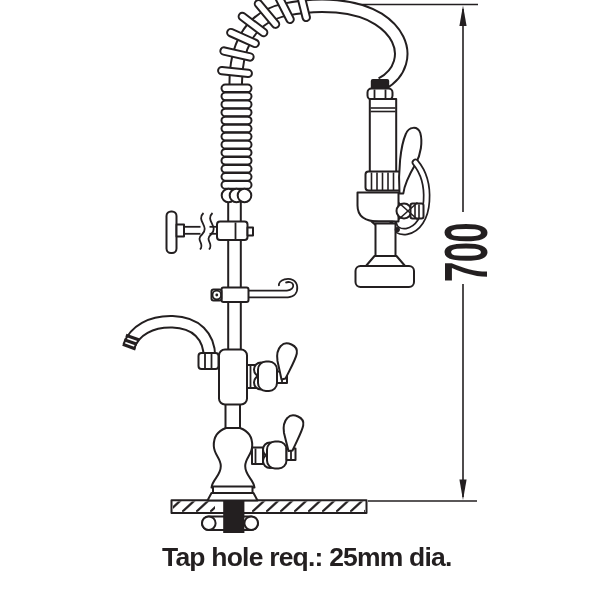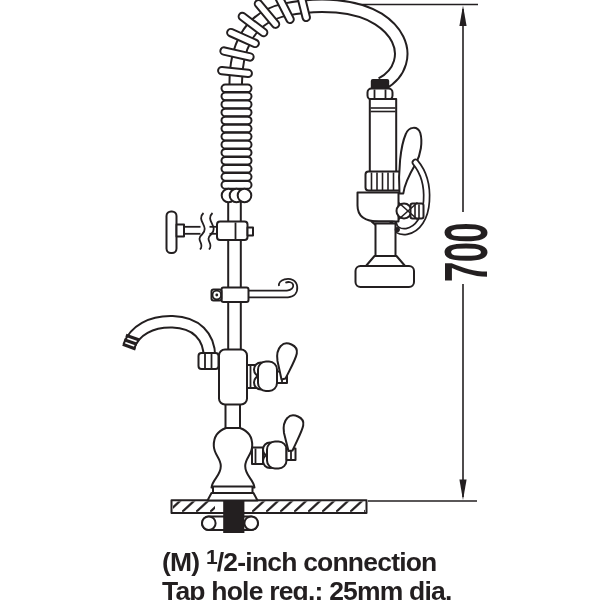--- a/index.html
+++ b/index.html
@@ -196,16 +196,15 @@
     <line class="ln16" x1="417.5" y1="202.5" x2="398.5" y2="219.5"></line>
     <polygon class="wh" points="371.5,221.5 392.5,221.5 382,230.5"></polygon>
     <rect class="wh" x="375.5" y="223.5" width="20" height="34"></rect>
     <circle class="bk" cx="397.3" cy="229.5" r="2.6"></circle>
     <polygon class="wh" points="374.5,256 396.5,256 405.5,266.5 365.5,266.5"></polygon>
     <rect class="wh" x="355.5" y="266" width="58.5" height="21" rx="5"></rect>
   </g>
 </svg>
 
 <div class="notes">
-  <div><span>(M) </span><span class="frac-num">1</span><span>/2</span><span>-inch connection</span></div>
   <div>Tap hole req.: 25mm dia.</div>
 </div>
 </div>
 
 </body></html>

